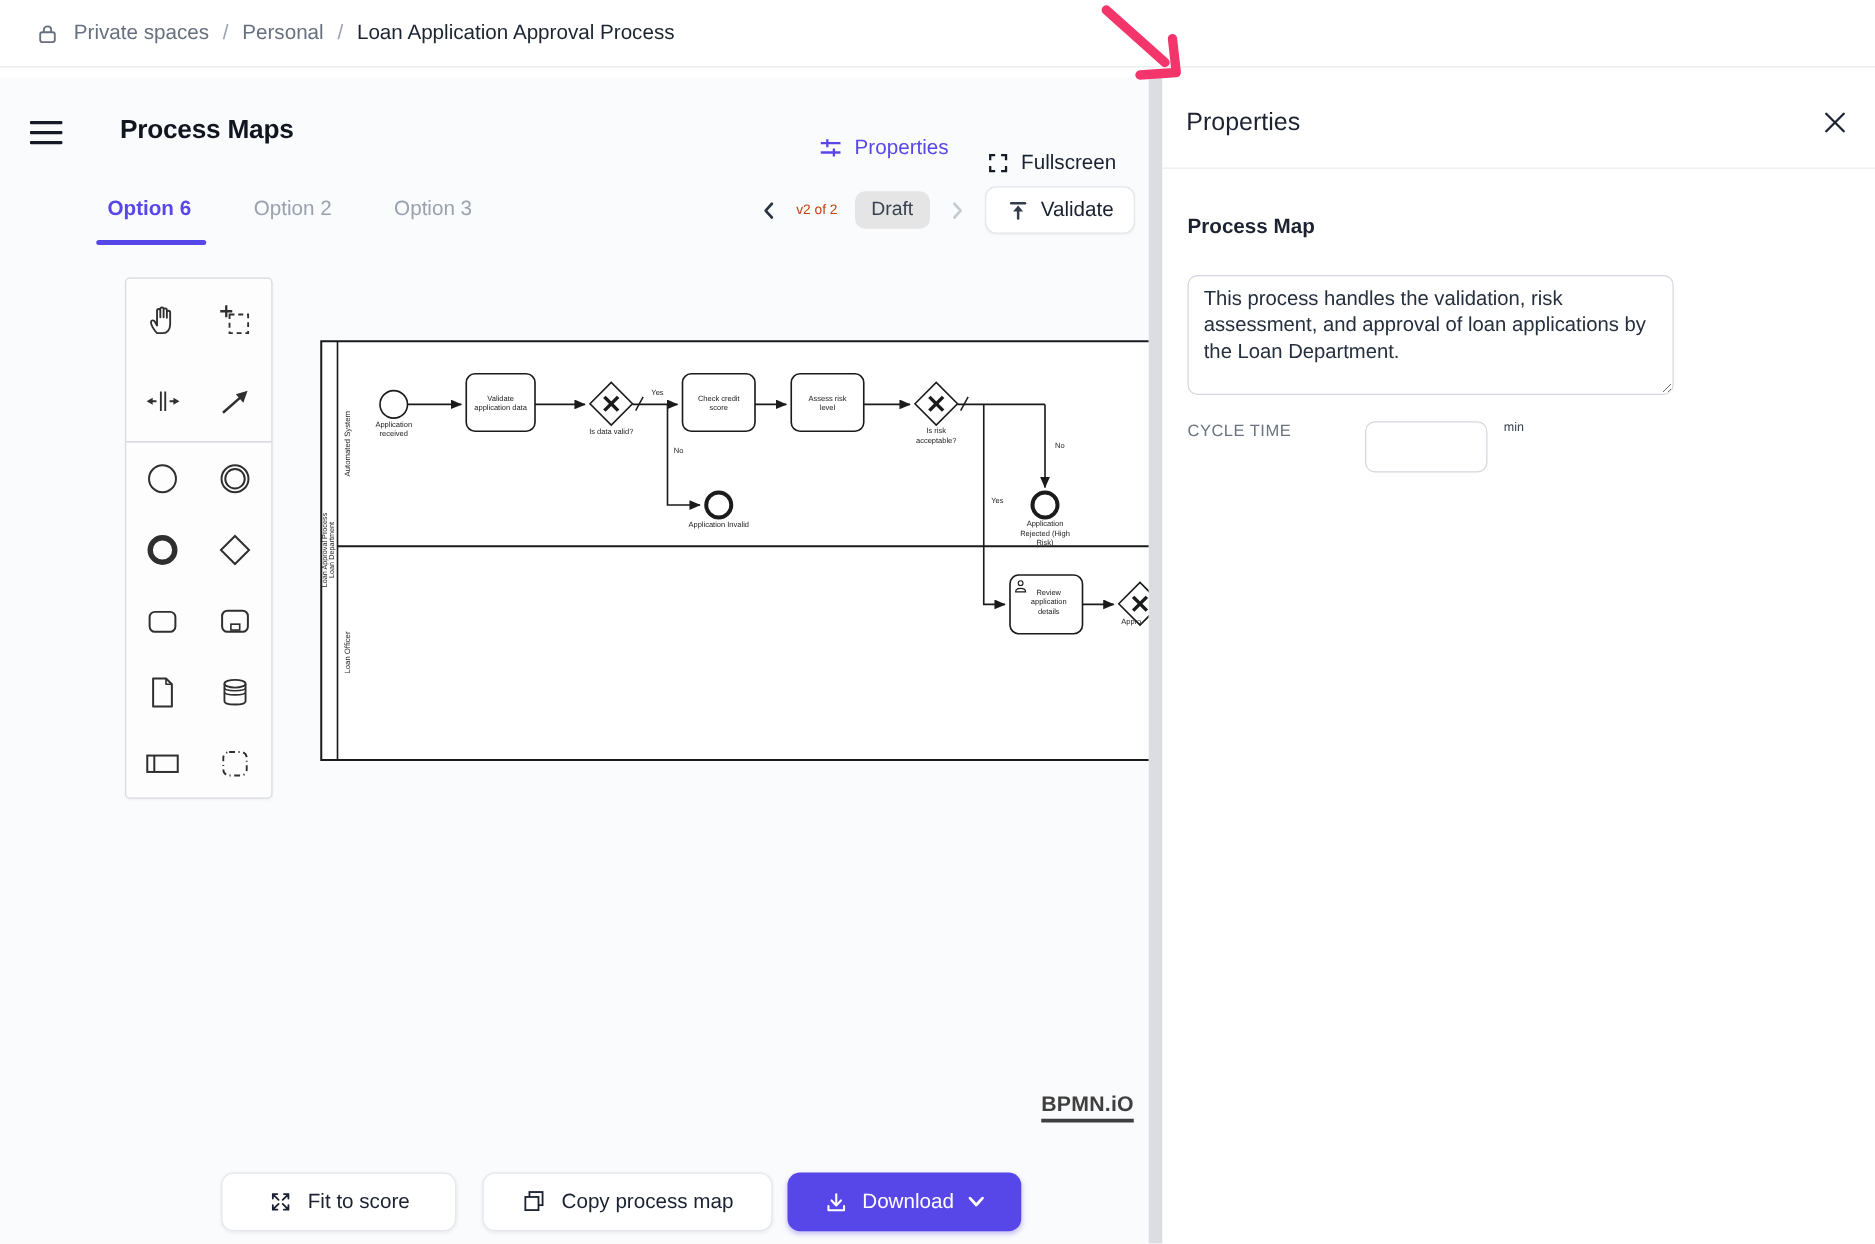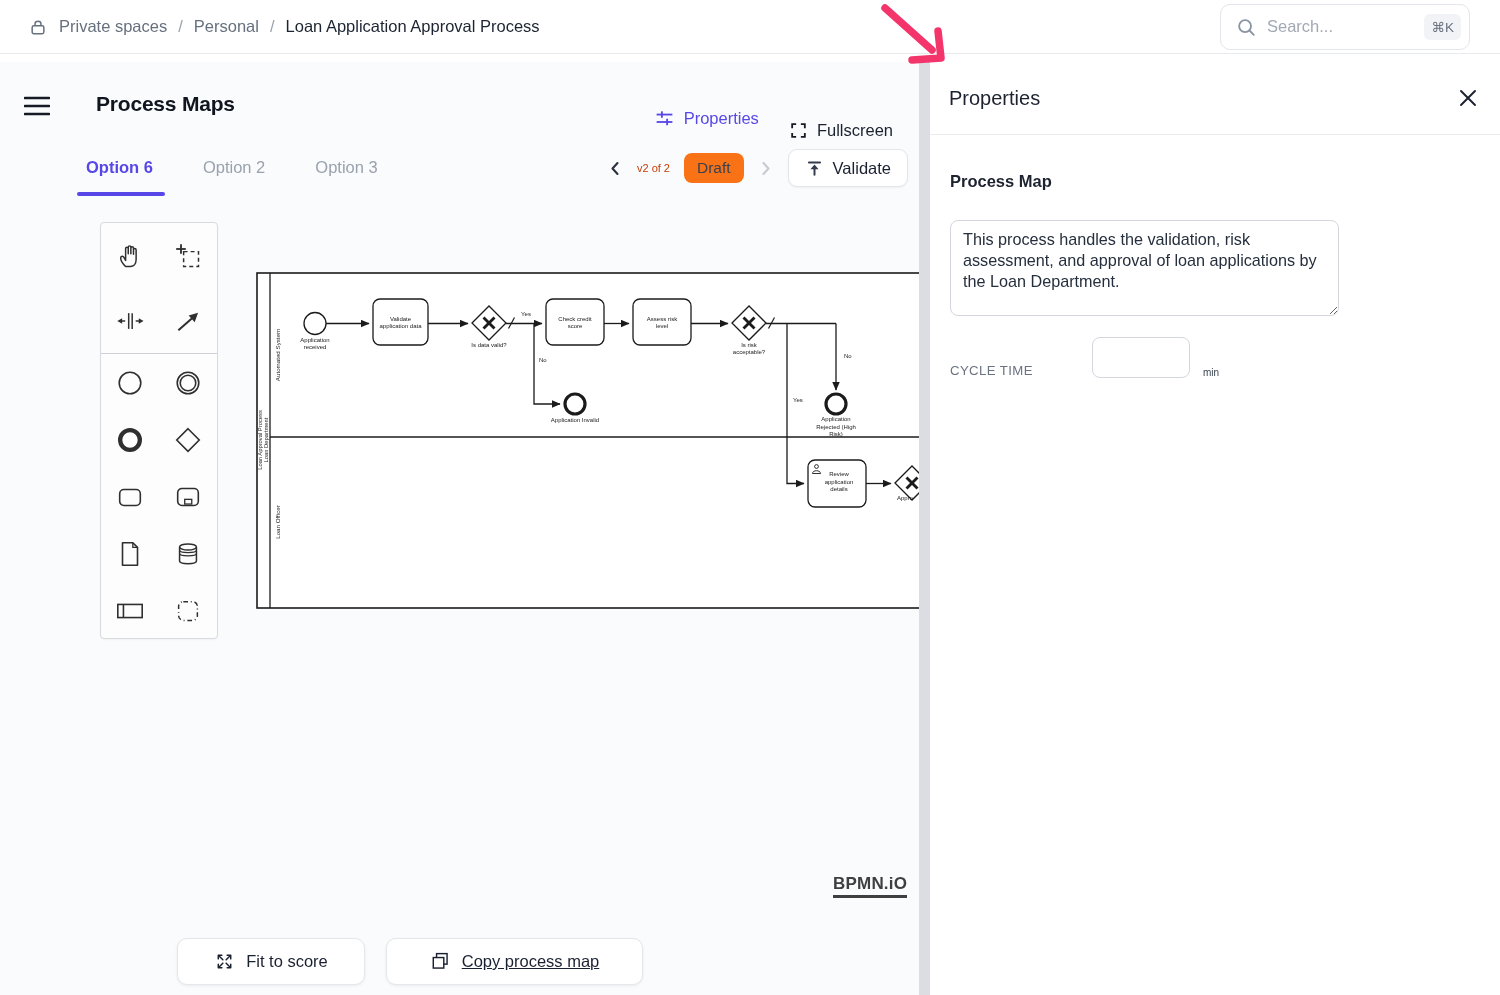--- a/index.html
+++ b/index.html
@@ -32,21 +32,21 @@
   .btn-fullscreen { color:#1a2130;margin-top:24px; }
 
   .tabs { position:absolute; left:86px; top:96px; display:flex; gap:50px; }
   .tab { background:none; border:none; font-family:inherit; font-size:16.5px; cursor:pointer; color:#9aa2ae; font-weight:500; }
   .tab.active { color:#5847E8; font-weight:600; }
   .tab-underline { position:absolute; left:77px; top:130px; width:88px; height:4px; border-radius:3px; background:#5847E8; }
 
   .version-bar { position:absolute; top:86px; right:11px; height:40px; display:flex; align-items:center; gap:14px; }
   .chev-btn { background:none; border:none; cursor:pointer; display:flex; align-items:center; }
   .version-text { font-size:11px; color:#c2410c; }
-  .draft-badge { background:#f97316; color:#3a4150; border-radius:8px; padding:6px 13px; font-size:15.5px;text-align:right; }
+  .draft-badge { background:#e5e5e5; color:#3a4150; border-radius:8px; padding:6px 13px; font-size:15.5px;text-align:right; }
   .publish-btn { display:flex; align-items:center; gap:9px; height:38px; padding:0 16px; background:#fff;
                  border:1px solid #e3e6ea; border-radius:9px; font-size:16.5px; font-weight:500; color:#1a2130;
                  font-family:inherit; cursor:pointer; box-shadow:0 1px 2px rgba(16,24,40,.05); }
 
   
   .palette { position:absolute; left:100px; top:160px; width:118px; height:417px; background:#fdfdfe;
              border:1px solid #d7dade; border-radius:4px; box-shadow:0 1px 2px rgba(16,24,40,.04); }
   .p-row { height:65px; display:flex; }
   .p-row2 { height:57px; display:flex; }
   .p-cell { flex:1; display:flex; align-items:center; justify-content:center; cursor:pointer; }
@@ -60,35 +60,35 @@
   .bpmn .flow { stroke:#1b1b1b; fill:none; }
 
   .watermark { position:absolute; left:833px; top:812px; font-size:17px; font-weight:800; color:#3f3f3f;
                letter-spacing:0.2px; border-bottom:3.5px solid #3f3f3f; padding-bottom:1px; text-decoration:none; }
 
   
   .footer-btn { position:absolute; top:876px; height:47px; border-radius:10px; display:flex; align-items:center;
                 justify-content:center; gap:11px; font-size:16.5px; font-weight:500; font-family:inherit; cursor:pointer; }
   .footer-white { background:#fff; border:1px solid #e4e7eb; color:#1a2130; box-shadow:0 1px 3px rgba(16,24,40,.07); }
   .btn-fit { left:177px; width:188px; }
-  .btn-copy { left:386px; width:257px;text-decoration:underline; }
+  .btn-copy { left:386px; width:232px; }
   .btn-download { left:630px; width:187px; background:#5847E8; border:none; color:#fff; box-shadow:0 2px 4px rgba(88,71,232,.35); }
 
   
   .strip { position:absolute; top:62px; left:919px; width:11px; height:933px; background:#dbdde2; }
 
   
   .panel { position:absolute; top:62px; left:930px; width:570px; height:933px; background:#fff; }
   .panel-header { height:73px; border-bottom:1px solid #e9ebee; display:flex; align-items:center; padding:0 20px 0 19px; }
   .panel-title { font-size:20px; font-weight:500; color:#1c2230; }
   .panel-close { margin-left:auto; background:none; border:none; cursor:pointer; display:flex; }
   .panel-body { padding:0 20px; }
   .section-title { margin-top:37px; font-size:16.5px; font-weight:700; color:#1c2230; }
   .form-row { display:flex; margin-top:29px; }
-  .form-row.center { align-items:flex-end; margin-top:21px; }
+  .form-row.center { align-items:flex-start; margin-top:21px; }
   .form-label { width:142px; flex:0 0 142px; font-size:13.2px; font-weight:500; color:#6a7380;
                 letter-spacing:0.4px; padding-top:9px; }
   .form-row.center .form-label { padding-top:0; }
   .desc-textarea { width:389px; height:96px; border:1px solid #d3d7dd; border-radius:8px; padding:8px 12px;
                    font-family:"Liberation Sans", sans-serif; font-size:16.2px; color:#262f3d; line-height:1.3;
                    resize:vertical; outline:none; }
   .cycle-input { width:98px; height:41px; border:1px solid #d3d7dd; border-radius:8px; padding:0 10px;
                  font-family:"Liberation Sans", sans-serif; font-size:16px; color:#262f3d; outline:none; }
   .cycle-unit { margin-left:13px; font-size:10px; color:#3a4350; }
 
@@ -103,28 +103,20 @@
     <div class="breadcrumb">
       <svg width="20" height="20" viewBox="0 0 24 24">
         <rect x="5" y="10.5" width="14" height="9.5" rx="2" fill="none" stroke="#67707e" stroke-width="1.8"></rect>
         <path d="M8.5 10.5 V7.8 C8.5 4 15.5 4 15.5 7.8 V10.5" fill="none" stroke="#67707e" stroke-width="1.8"></path>
       </svg>
       <span class="crumb-muted">Private spaces</span>
       <span class="crumb-sep">/</span>
       <span class="crumb-muted">Personal</span>
       <span class="crumb-sep">/</span>
       <span class="crumb-current">Loan Application Approval Process</span>
-    </div>
-    <div class="searchbox">
-      <svg width="22" height="22" viewBox="0 0 24 24" style="margin-right:10px;">
-        <circle cx="11" cy="11" r="6.5" fill="none" stroke="#8a93a2" stroke-width="2"></circle>
-        <line x1="15.8" y1="15.8" x2="20.5" y2="20.5" stroke="#8a93a2" stroke-width="2" stroke-linecap="round"></line>
-      </svg>
-      <input type="text" placeholder="Search..." style="">
-      <span class="kbd-badge">⌘K</span>
     </div>
   </div>
 
   <div class="main">
 
     <button class="menu-btn">
       <svg width="26" height="22" viewBox="0 0 26 22">
         <line x1="1" y1="3" x2="25" y2="3" stroke="#141a26" stroke-width="2.6" stroke-linecap="round"></line>
         <line x1="1" y1="11" x2="25" y2="11" stroke="#141a26" stroke-width="2.6" stroke-linecap="round"></line>
         <line x1="1" y1="19" x2="25" y2="19" stroke="#141a26" stroke-width="2.6" stroke-linecap="round"></line>
@@ -404,20 +396,33 @@
     </button>
 
     <button class="footer-btn footer-white btn-copy">
       <svg width="21" height="21" viewBox="0 0 32 32">
         <rect x="10" y="4" width="16" height="16" fill="none" stroke="#1a2130" stroke-width="2.2"></rect>
         <rect x="5" y="10" width="16" height="16" fill="#fff" stroke="#1a2130" stroke-width="2.2"></rect>
       </svg>
       <span>Copy process map</span>
     </button>
 
+    <button class="footer-btn btn-download">
+      <svg width="20" height="20" viewBox="0 0 24 24">
+        <g stroke="#fff" stroke-width="2" fill="none" stroke-linecap="round" stroke-linejoin="round">
+          <line x1="12" y1="4" x2="12" y2="14"></line>
+          <polyline points="7.5,10 12,14.8 16.5,10"></polyline>
+          <path d="M4.5 15.5 V19.5 H19.5 V15.5"></path>
+        </g>
+      </svg>
+      <span>Download</span>
+      <svg width="14" height="11" viewBox="0 0 14 11">
+        <polyline points="2,2.5 7,8 12,2.5" fill="none" stroke="#fff" stroke-width="2.2" stroke-linecap="round" stroke-linejoin="round"></polyline>
+      </svg>
+    </button>
   </div>
 
   <div class="strip"></div>
 
   <aside class="panel">
     <div class="panel-header">
       <span class="panel-title">Properties</span>
       <button class="panel-close">
         <svg width="24" height="24" viewBox="0 0 24 24">
           <line x1="5" y1="5" x2="19" y2="19" stroke="#1c2230" stroke-width="1.9" stroke-linecap="round"></line>

